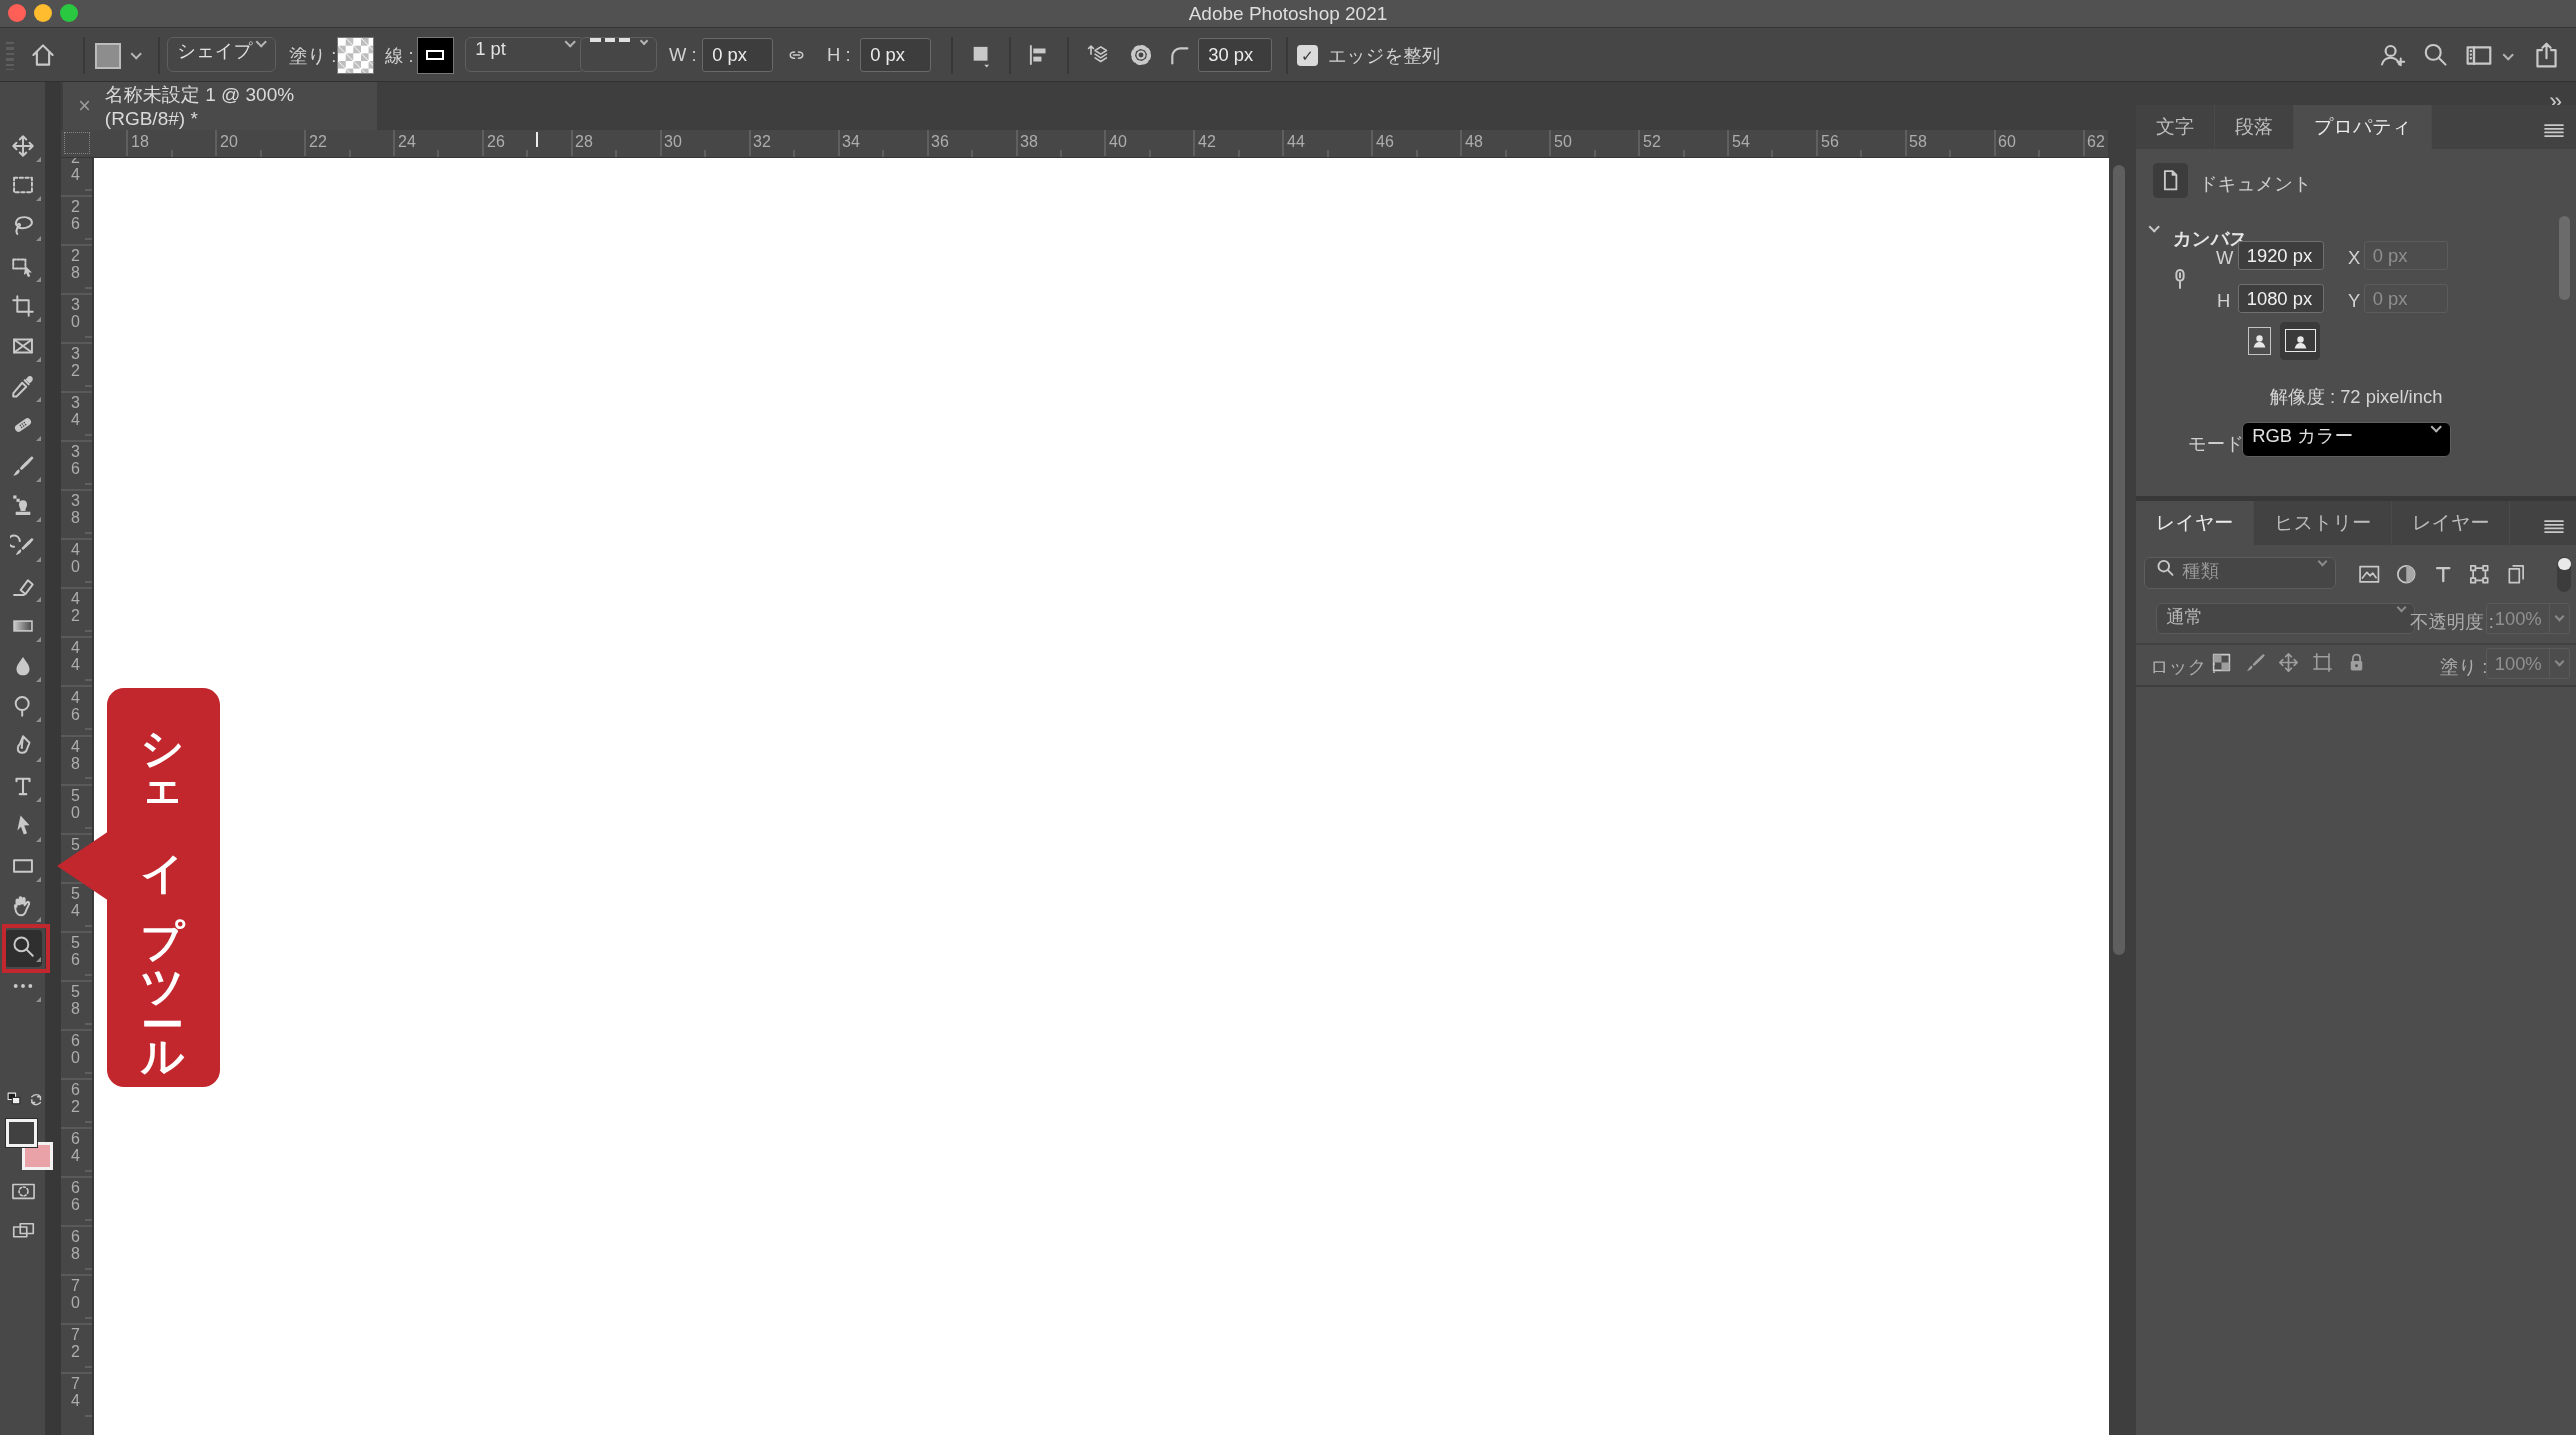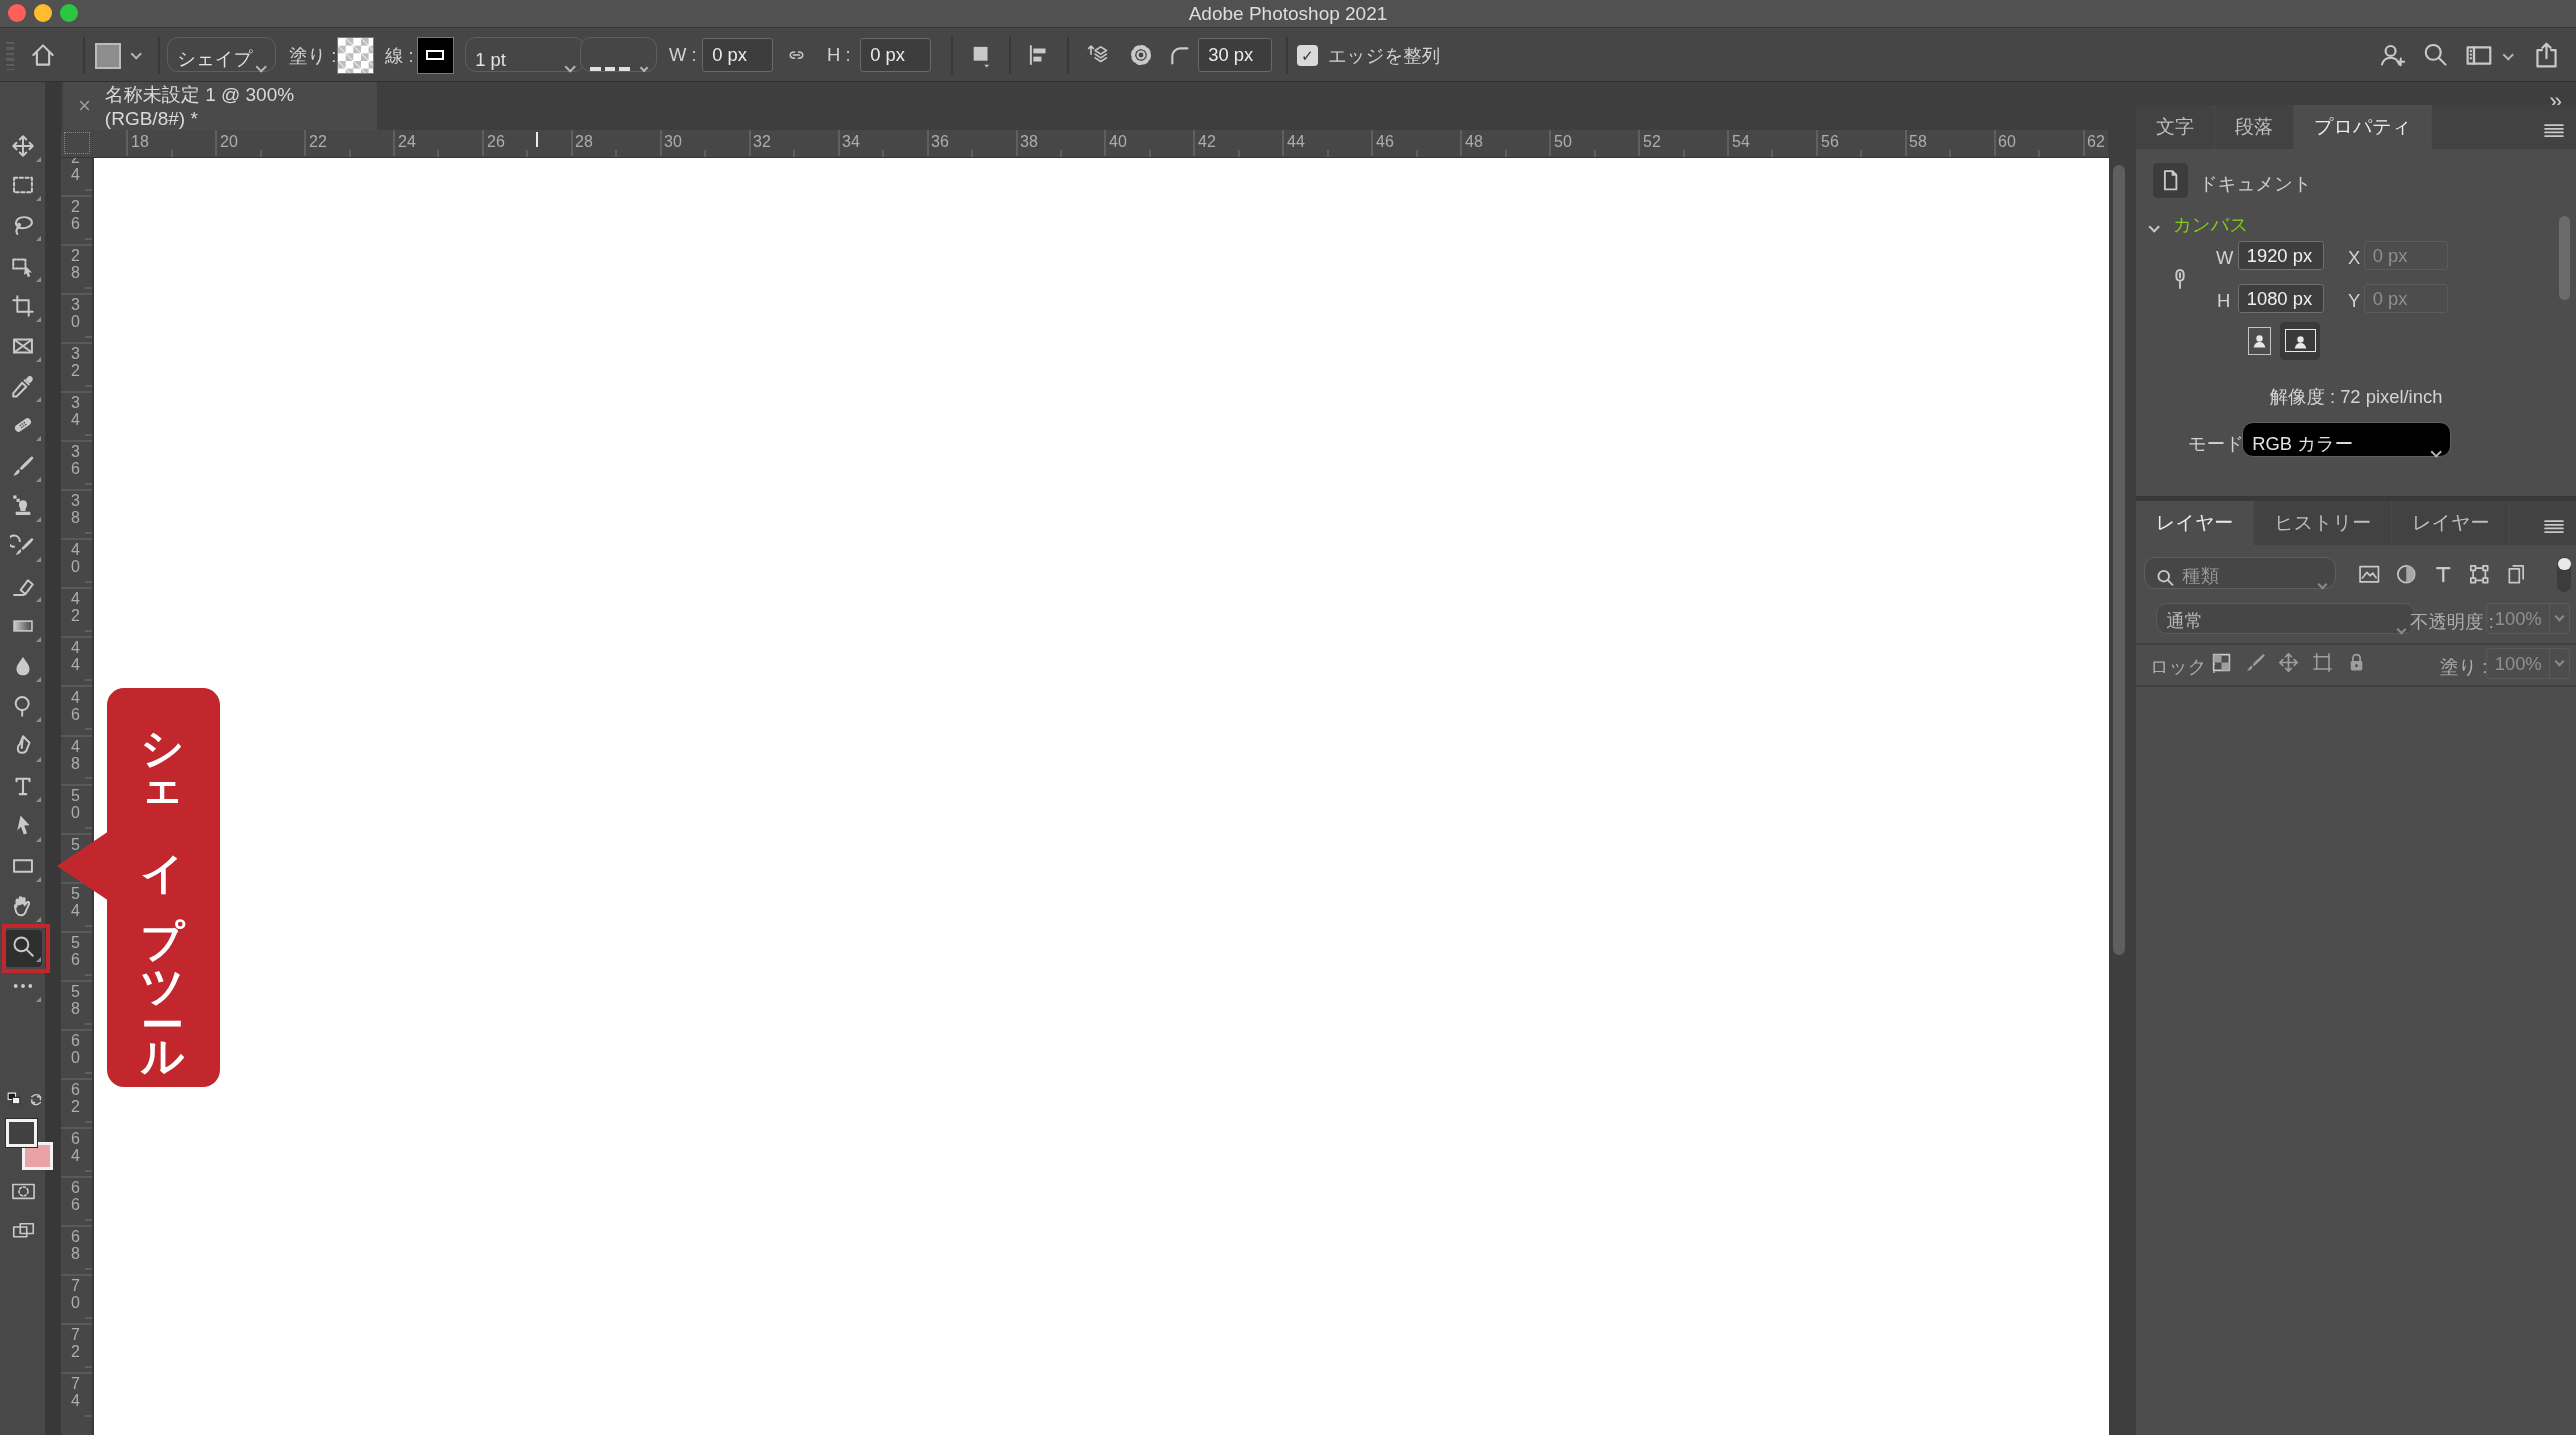--- a/index.html
+++ b/index.html
@@ -11,21 +11,21 @@
 
   
   #titlebar { left:0; top:0; width:2576px; height:28px; background:#515151; border-bottom:1.5px solid #353535; }
   .traffic { width:18.4px; height:18.4px; border-radius:50%; top:3.8px; }
   #title-text { width:100%; text-align:center; top:3.1px; font-size:19px; color:#dedede; }
 
   
   #optionsbar { left:0; top:28px; width:2576px; height:54px; background:#464646; border-bottom:1.5px solid #303030; }
   .ob { top:0; height:54px; display:flex; align-items:center; }
   .sep { top:9.2px; width:1.5px; height:37px; background:#383838; }
-  .combo { height:35px; border:1.5px solid #5f5f5f; border-radius:11px; display:flex; align-items:flex-end;
+  .combo { height:35px; border:1.5px solid #5f5f5f; border-radius:6px; display:flex; align-items:flex-start;
            padding:0 9.2px; color:#e2e2e2; background:#464646; }
   .input { height:34px; background:#3d3d3d; border:1.5px solid #6a6a6a; border-radius:3.1px; display:flex;
            align-items:center; padding:0 9.2px; color:#ececec; }
   .chev { width:8.4px; height:8.4px; border-right:2.3px solid #b5b5b5; border-bottom:2.3px solid #b5b5b5;
           transform:rotate(45deg); margin-left:auto; }
   .lbl { color:#d2d2d2; }
   .grip { left:6.1px; top:14px; width:7.7px; height:28px;
           background:repeating-linear-gradient(to bottom,#5d5d5d 0 2.3px,transparent 2.3px 5.4px); }
   .checker { background-color:#fff;
              background-image:linear-gradient(45deg,#bdbdbd 25%,transparent 25%,transparent 75%,#bdbdbd 75%),
@@ -639,21 +639,21 @@
     </div>
     <div id="props-body" class="abs">
       <div class="abs icon" style="left:17px;top:14px;width:35px;height:35px;background:#3c3c3c;border-radius:4.6px;display:flex;align-items:center;justify-content:center">
           <svg width="24.5" height="24.5" viewBox="0 0 32 32" fill="none" stroke="#c9c9c9" stroke-width="2.4" stroke-linecap="round" stroke-linejoin="round">
             <path d="M9 4 H19 L24 9 V28 H9 Z M19 4 V9 H24"></path>
           </svg>
         </div>
       <div class="abs" style="left:63px;top:21.5px;color:#cfcfcf">ドキュメント</div>
 
       <div class="chev abs" style="left:14px;top:74px;transform:rotate(45deg);border-color:#c9c9c9"></div>
-      <div class="abs" style="left:37px;top:63px;font-weight:normal;color:#84cc16">カンバス</div>
+      <div class="abs" style="left:37px;top:77px;font-weight:bold;color:#e5e5e5">カンバス</div>
 
       <div class="abs icon" style="left:31px;top:113px">
           <svg width="26" height="34" viewBox="0 0 32 32" fill="none" stroke="#c9c9c9" stroke-width="2.4" stroke-linecap="round" stroke-linejoin="round">
             <path d="M16 5 C12.5 5 11.5 7.5 11.5 10 V13 C11.5 15.5 12.5 18 16 18 C19.5 18 20.5 15.5 20.5 13 V10 C20.5 7.5 19.5 5 16 5 Z M16 9 V14 M16 18 V27"></path>
           </svg>
         </div>
       <div class="abs lbl" style="left:80px;top:98px">W</div>
       <div class="en-input abs" style="left:102px;top:92px;width:86px">1920 px</div>
       <div class="abs lbl" style="left:212px;top:98px">X</div>
       <div class="dis-input abs" style="left:228px;top:92px;width:84px">0 px</div>

